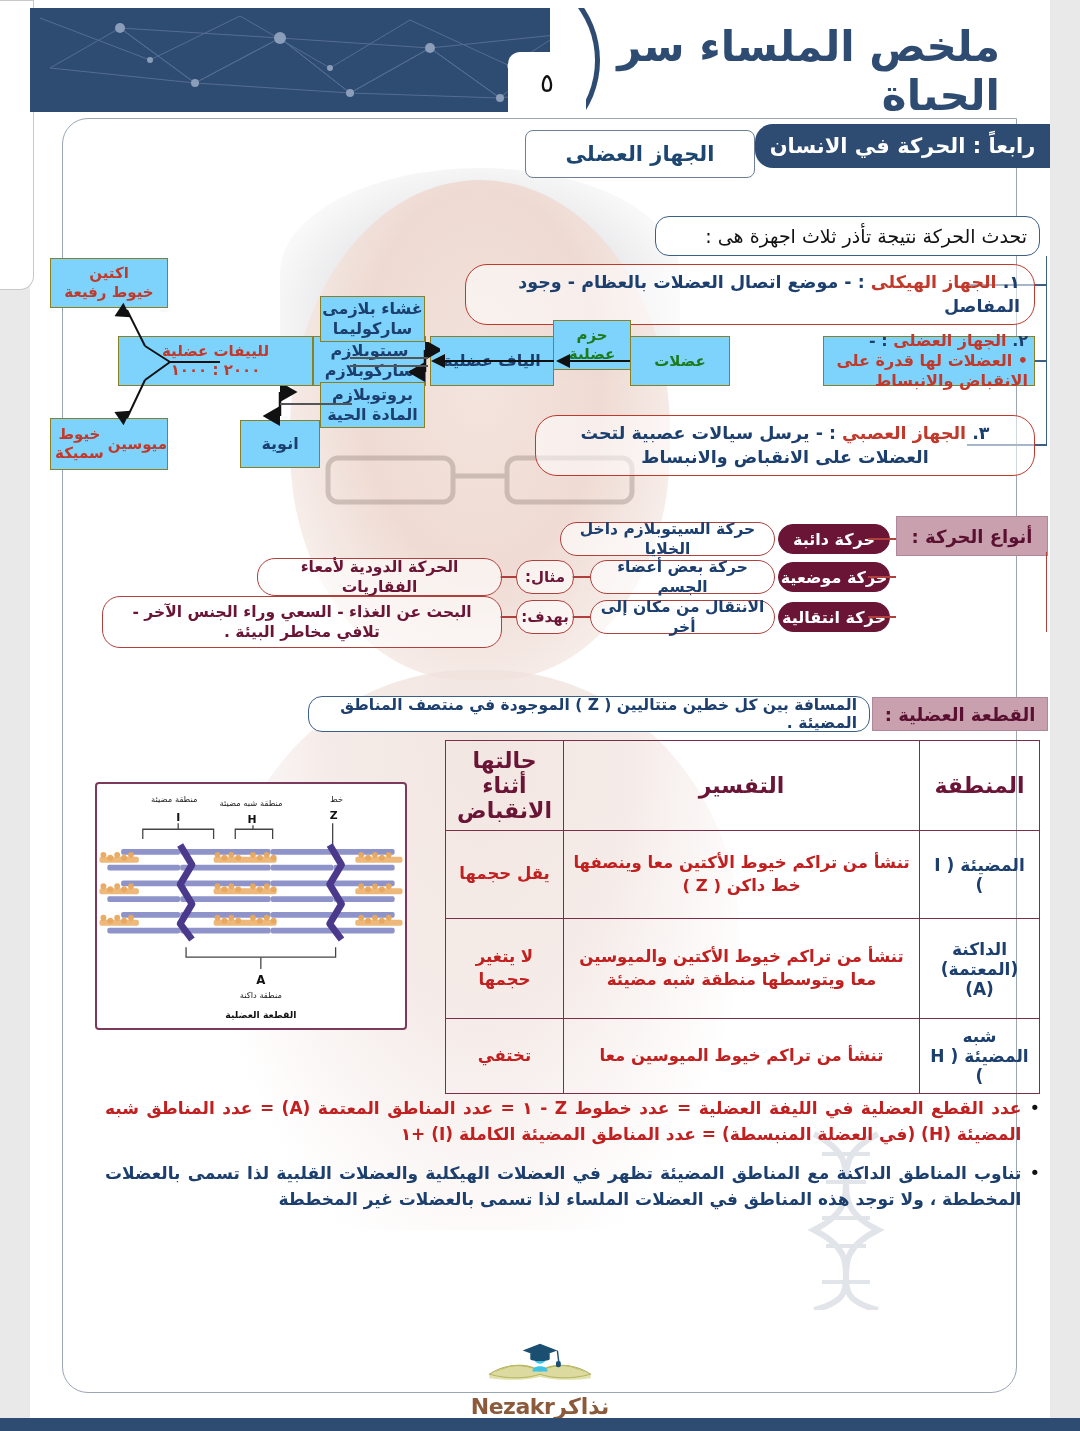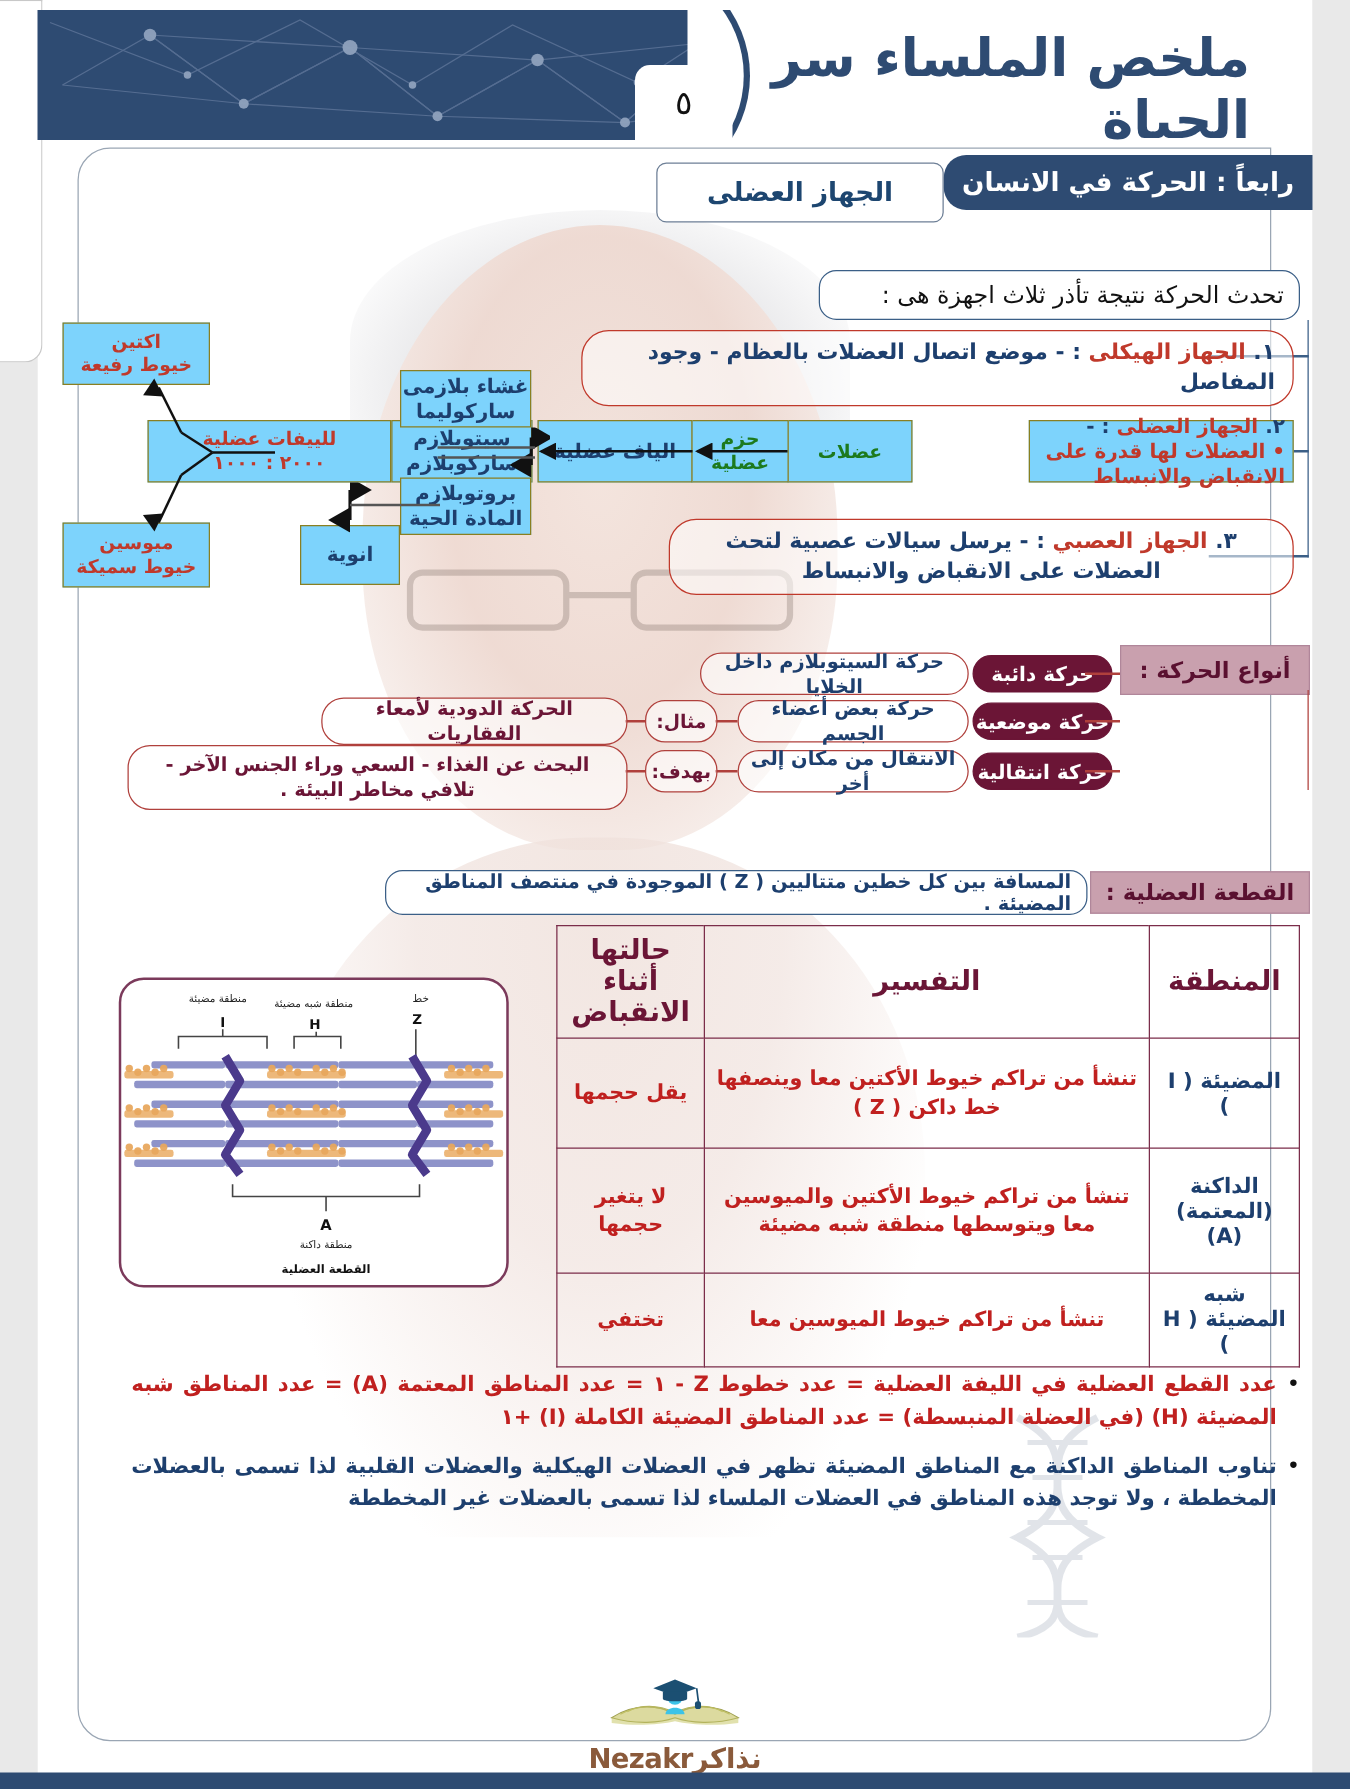--- a/index.html
+++ b/index.html
@@ -245,21 +245,21 @@
     padding:7px 8px;
   }
   .tbl th { color:#6b1536; font-size:22px; font-weight:bold; height:62px; }
   .c-region { color:#1d3f6e; font-size:17px; font-weight:bold; width:120px; }
   .c-expl   { color:#c0201f; font-size:16.5px; font-weight:bold; line-height:1.35; }
   .c-state  { color:#c0201f; font-size:16.5px; font-weight:bold; width:118px; line-height:1.35; }
 
   
   .figbox {
     position:absolute; left:95px; top:782px; width:312px; height:248px;
-    background:#fff; border:2px solid #7b3a5b; border-radius:20px;
+    background:#fff; border:2px solid #7b3a5b; border-radius:4px;
   }
 
   
   .notes { position:absolute; right:40px; top:1095px; width:935px; }
   .note {
     display:flex; gap:8px; margin-bottom:12px;
     font-family:"DejaVu Sans", sans-serif;
   }
   .note .dot { color:#111; font-size:18px; line-height:1.4; }
   .n1 { color:#c0201f; font-size:17px; font-weight:bold; line-height:1.55; text-align:justify; }
@@ -386,21 +386,21 @@
   <span>٣.</span>
   <span class="hl">الجهاز العصبي</span>
   <span> : -</span>
   <span>يرسل سيالات عصبية لتحث العضلات على الانقباض والانبساط</span>
 </div>
 
 <div class="ybox" style="left:630px; top:336px; width:100px; height:50px;">
   <span class="ychain">عضلات</span>
 </div>
 
-<div class="ybox" style="left:553px; top:336px; width:78px; height:50px; flex-direction:column;">
+<div class="ybox" style="left:553px; top:320px; width:78px; height:50px; flex-direction:column;">
   <span class="ychain">حزم عضلية</span>
 </div>
 
 <div class="ybox" style="left:430px; top:336px; width:124px; height:50px; flex-direction:column;">
   <span class="yblue">الياف عضلية</span>
 </div>
 
 <svg style="position:absolute; left:430px; top:352px; width:300px; height:18px;">
   <defs>
       <marker id="ah" markerWidth="7" markerHeight="7" refX="6" refY="3.5" orient="auto">
@@ -433,21 +433,21 @@
 
 <div class="ybox" style="left:240px; top:420px; width:80px; height:48px;">
   <span class="yblue">انوية</span>
 </div>
 
 <div class="ybox" style="left:50px; top:258px; width:118px; height:50px; flex-direction:column;">
   <span class="yred">اكتين</span>
   <span class="yred">خيوط رفيعة</span>
 </div>
 
-<div class="ybox" style="left:50px; top:418px; width:118px; height:52px; flex-direction:column;">
+<div class="ybox" style="left:50px; top:418px; width:118px; height:52px; ">
   <span class="yred">ميوسين</span>
   <span class="yred">خيوط سميكة</span>
 </div>
 
 <svg style="position:absolute; left:95px; top:300px; width:130px; height:130px;">
   <defs>
       <marker id="ah2" markerWidth="8" markerHeight="8" refX="4" refY="7" orient="auto">
     <path d="M0,7 L4,0 L8,7 z" fill="#111"></path>
       </marker>
   <marker id="ah3" markerWidth="8" markerHeight="8" refX="4" refY="1" orient="auto">

